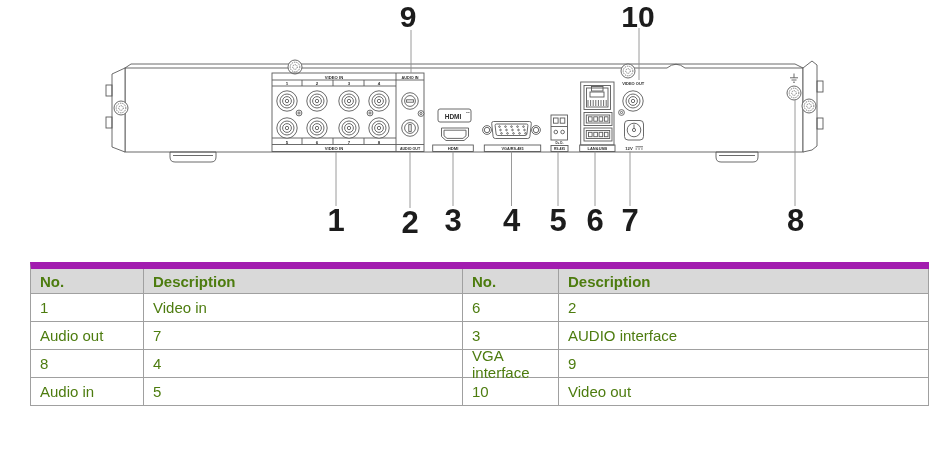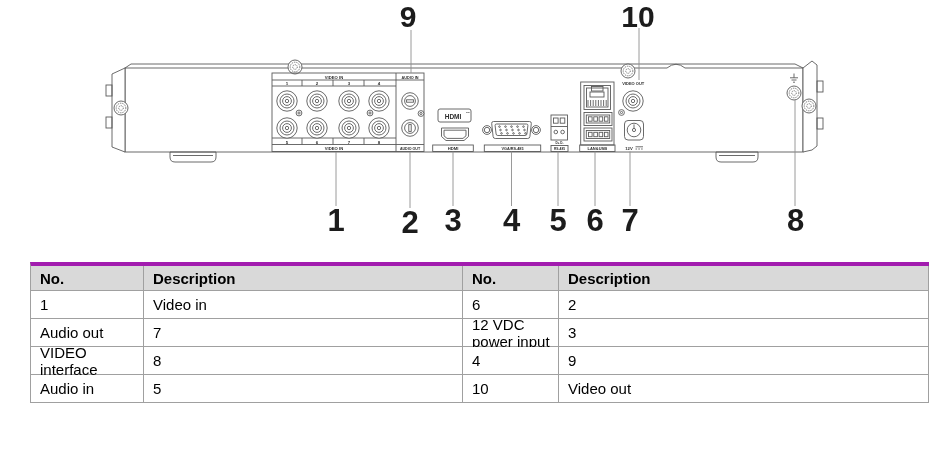--- a/index.html
+++ b/index.html
@@ -10,22 +10,22 @@
   .lineart{stroke:#5a5a5a;fill:none;stroke-width:0.9;}
   .leader{stroke:#8f8f8f;stroke-width:0.9;fill:none;}
   .svglabel{fill:#2e2e2e;stroke:none;font-family:"Liberation Sans",sans-serif;
             font-weight:bold;text-anchor:middle;}
   .callout{fill:#1c1c1c;stroke:none;font-family:"Liberation Sans",sans-serif;
            font-weight:bold;font-size:31px;text-anchor:middle;}
   .callout-top{font-size:30px;}
   
   .tbl{position:absolute;left:30px;top:262px;width:898px;display:grid;
        grid-template-columns:113px 319px 96px 370px;
-       border-top:4px solid #a21caf;border-left:1px solid #a0a0a0;
-       font-size:15px;color:#000000;}
+       border-top:7px solid #a21caf;border-left:1px solid #a0a0a0;
+       font-size:15px;color:#4d7c0f;}
   .cell{border-right:1px solid #a0a0a0;border-bottom:1px solid #a0a0a0;
         padding-left:9px;display:flex;align-items:center;height:27px;background:#fff;}
   .hdr{background:#d9d9d9;font-weight:bold;height:24px;}
 </style>
 </head>
 <body>
 
 <div id="stage">
 
   <svg id="panel-svg" width="935" height="246" viewBox="0 0 935 246">
@@ -258,27 +258,27 @@
     <div class="cell hdr">No.</div>
     <div class="cell hdr">Description</div>
 
     <div class="cell">1</div>
     <div class="cell">Video in</div>
     <div class="cell">6</div>
 
     <div class="cell">2</div>
     <div class="cell">Audio out</div>
     <div class="cell">7</div>
-    <div class="cell">12 VDC power input</div>
 
     <div class="cell">3</div>
-    <div class="cell">VIDEO interface</div>
+    <div class="cell">AUDIO interface</div>
     <div class="cell">8</div>
 
     <div class="cell">4</div>
+    <div class="cell">VGA interface</div>
     <div class="cell">9</div>
     <div class="cell">Audio in</div>
 
     <div class="cell">5</div>
     <div class="cell">10</div>
     <div class="cell">Video out</div>
   </div>
 
 </div>
 

